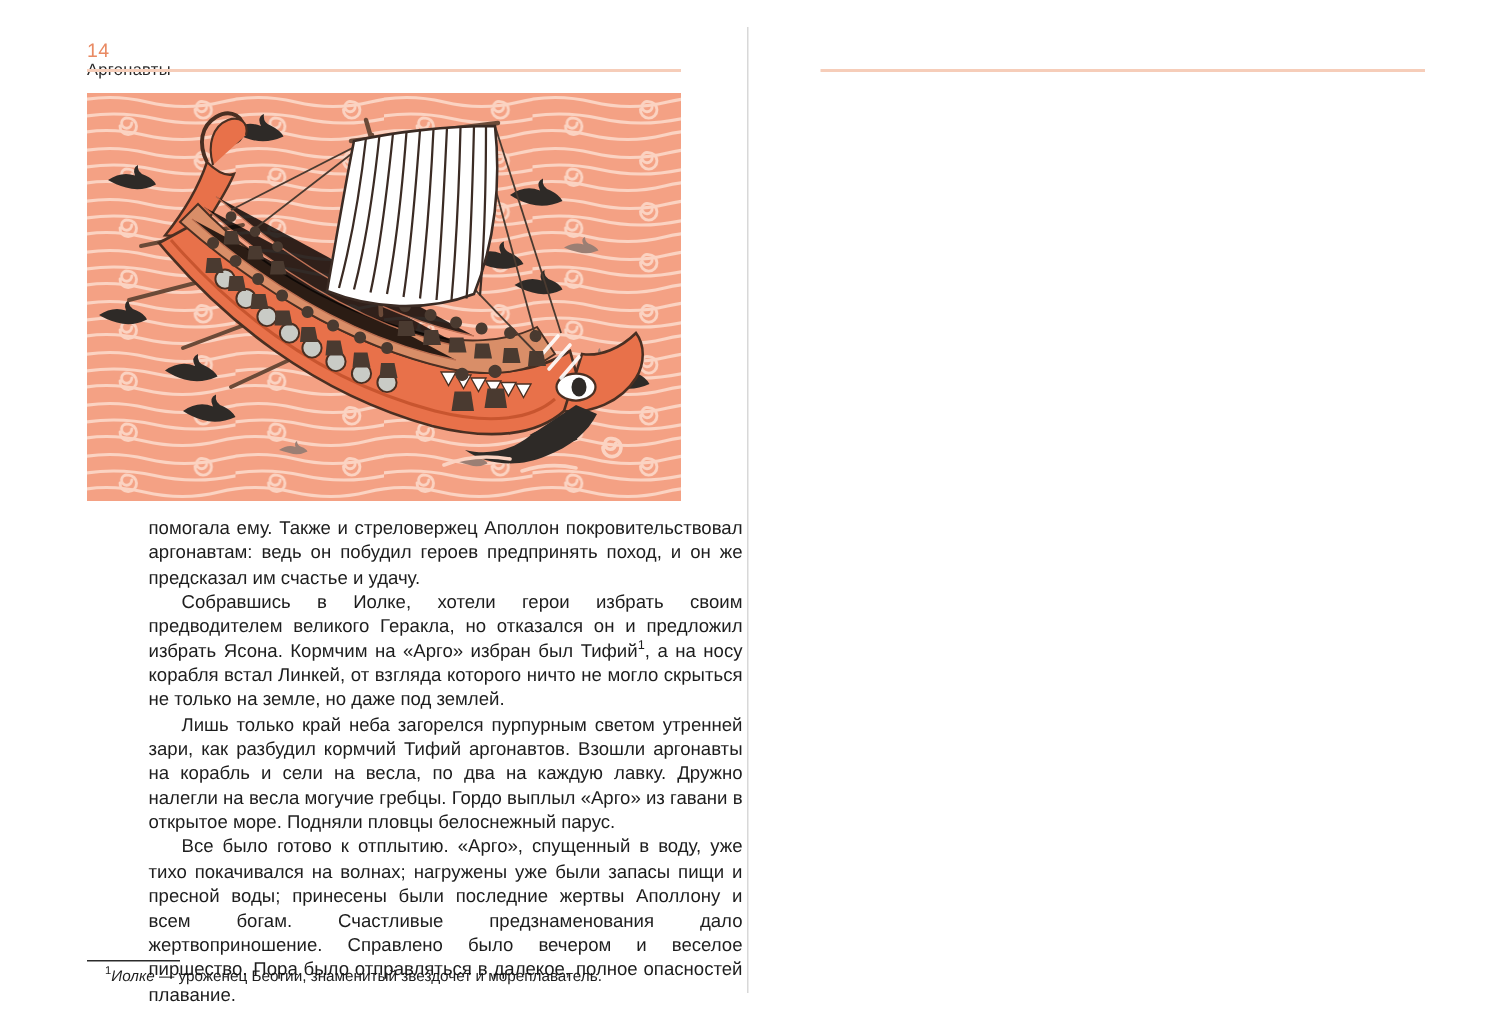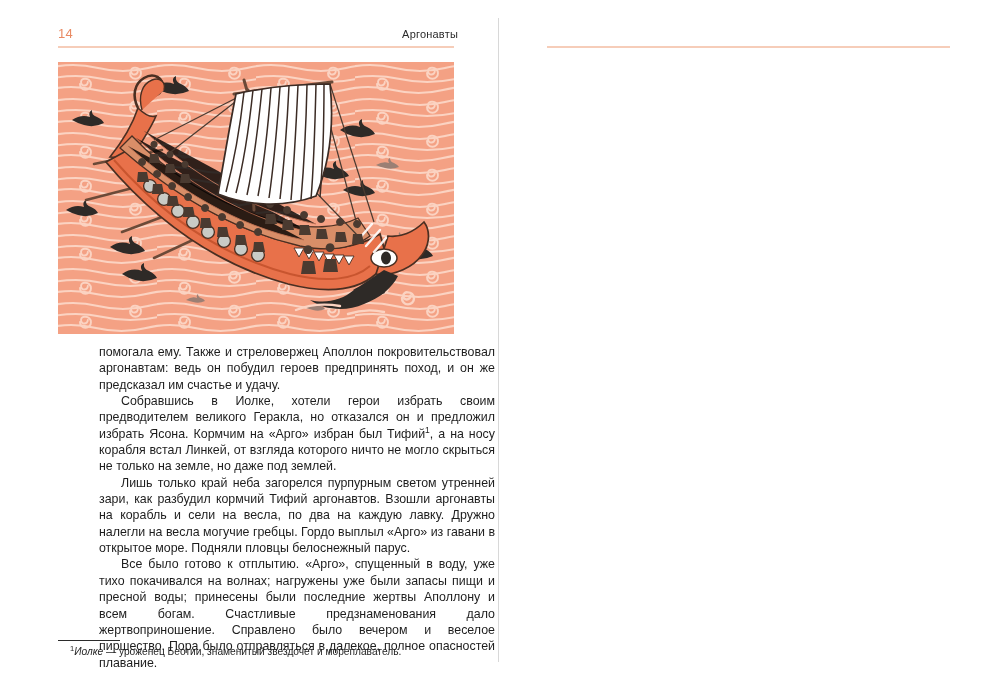--- a/index.html
+++ b/index.html
@@ -27,21 +27,21 @@
 
   .header {
     position: absolute;
     top: 26px;
     display: flex;
     align-items: baseline;
     justify-content: space-between;
     font-size: 12.5px;
     letter-spacing: 0.2px;
   }
-  .page-left .header  { left: 58px; right: 40px; }
+  .page-left .header  { left: 58px; right: 56px; flex-direction: column; }
   .page-right .header { left: 48px; right: 50px; }
   .folio { color: #e98a63; font-size: 13px; }
   .running-title { color: #2b2b2b; font-size: 11px; }
   .running-title.caps { letter-spacing: 0.6px; }
   .header-rule {
     position: absolute;
     top: 46px; height: 1.5px;
     background: #f6cdb9;
   }
   .page-left .header-rule  { left: 58px; right: 44px; }

